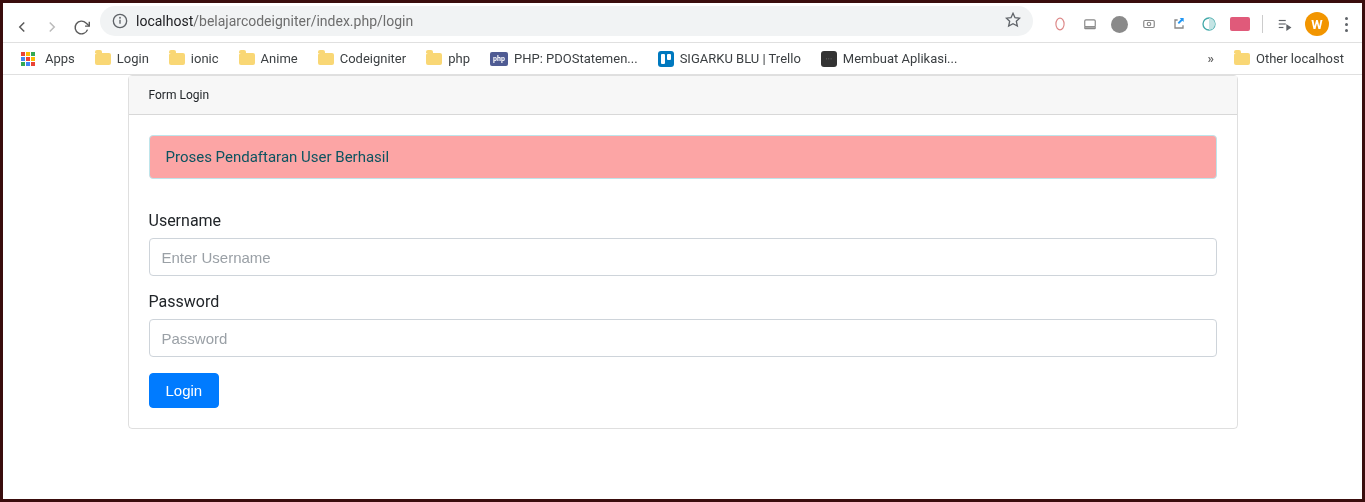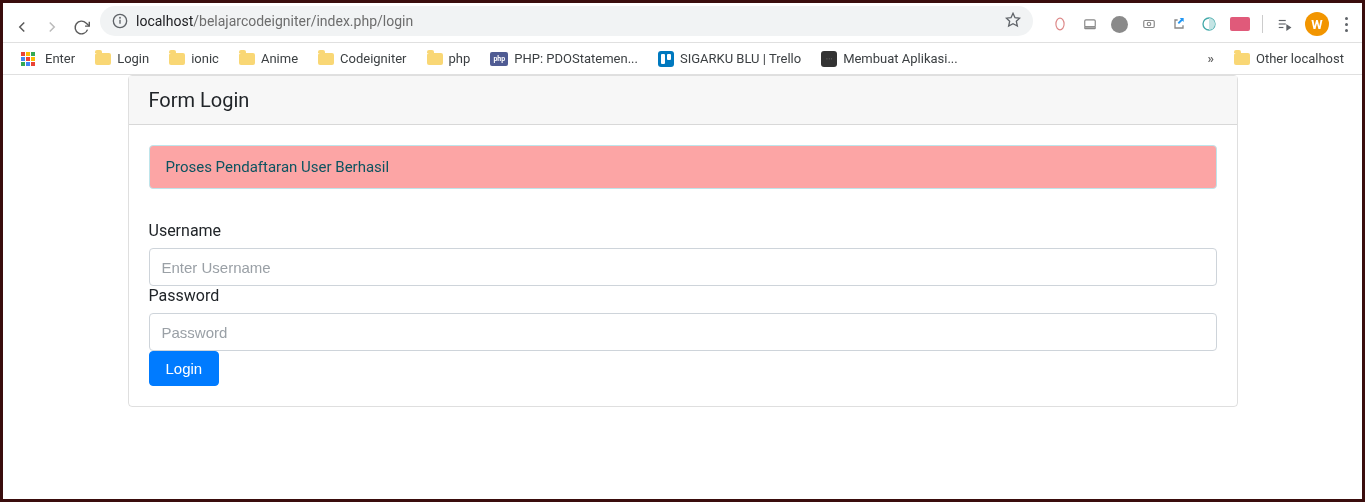--- a/index.html
+++ b/index.html
@@ -125,34 +125,34 @@
     }
     .card {
       border: 1px solid rgba(0,0,0,0.125);
       border-radius: 4px;
       margin-top: 0;
     }
     .card-header {
       padding: 12px 20px;
       background: #f7f7f7;
       border-bottom: 1px solid rgba(0,0,0,0.125);
-      font-size: 20px;
+      font-size: 12px;
       color: #212529;
     }
     .card-body { padding: 20px; }
     .alert-info {
       background: #fca5a5;
       color: #0c5460;
       border: 1px solid #bee5eb;
       border-radius: 4px;
       padding: 12px 16px;
       margin-bottom: 32px;
       font-size: 15px;
     }
-    .form-group { }
+    .form-group { margin-bottom: 16px; }
     .form-label {
       display: block;
       margin-bottom: 8px;
       font-size: 16px;
       color: #212529;
     }
     .form-control {
       width: 100%;
       padding: 8px 12px;
       border: 1px solid #ced4da;
@@ -268,21 +268,21 @@
         <span></span>
         <span></span>
         <span></span>
         <span></span>
         <span></span>
         <span></span>
         <span></span>
         <span></span>
         <span></span>
       </div>
-    <span>Enter</span>
+    <span>Apps</span>
   </div>
   <div class="bm-item">
     <div class="folder-icon"></div>
     <span>Login</span>
   </div>
   <div class="bm-item">
     <div class="folder-icon"></div>
     <span>ionic</span>
   </div>
   <div class="bm-item">

